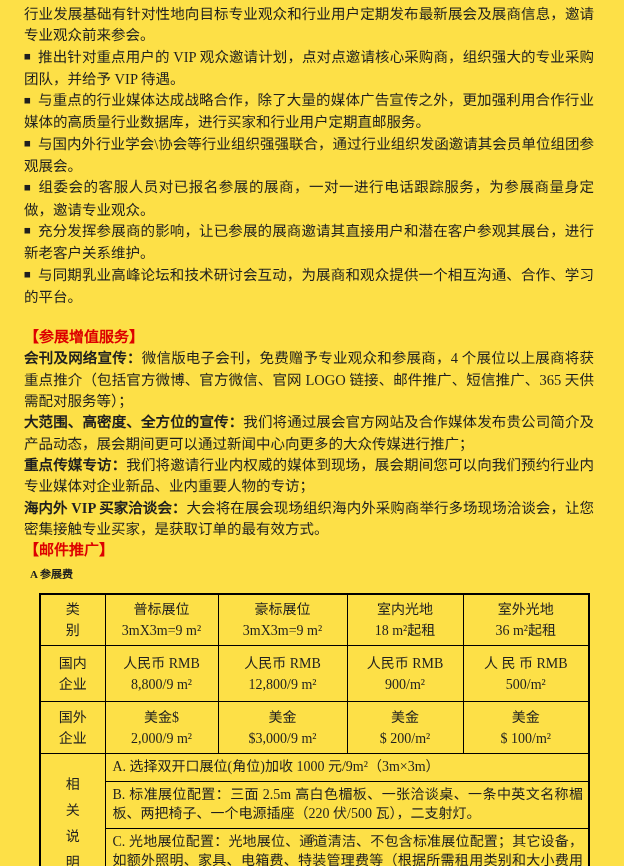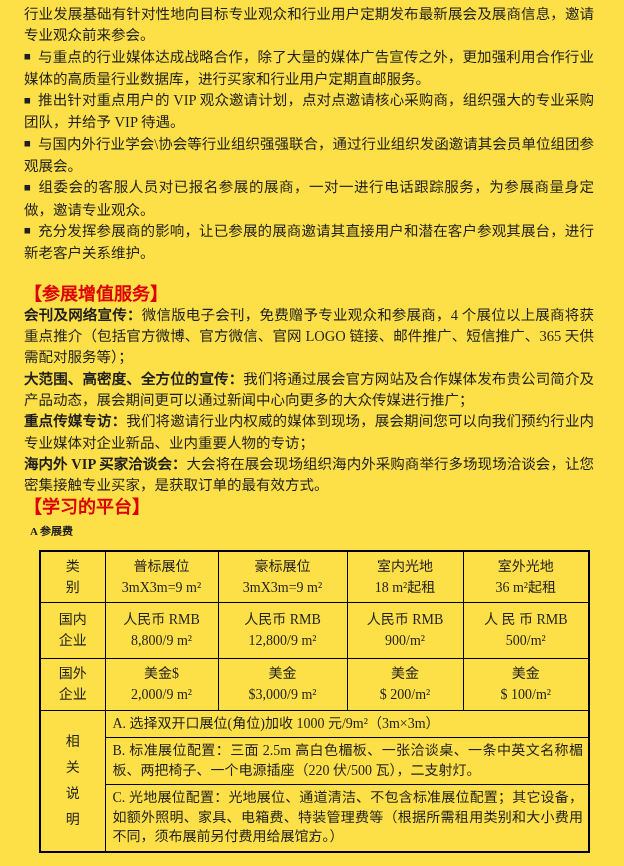--- a/index.html
+++ b/index.html
@@ -23,21 +23,21 @@
   .bullet-marker {
     font-size: 11.5px;
     padding-right: 7px;
     position: relative;
     top: -1.5px;
   }
   .lead { font-weight: bold; }
   .red-heading {
     margin: 0;
     color: #dd0000;
-    font-size: 18px;
+    font-size: 15px;
     font-weight: bold;
     line-height: 21.3px;
   }
   .red-heading.spaced { margin-top: 19px; }
   .subheading {
     margin: 1px 0 0 6px;
     font-size: 11px;
     font-weight: bold;
     line-height: 24px;
   }
@@ -90,51 +90,54 @@
 <body>
 
 <div class="page">
   <div class="content">
 
     <p class="para">
       <span>行业发展基础有针对性地向目标专业观众和行业用户定期发布最新展会及展商信息，邀请专业观众前来参会。</span>
     </p>
 
     <p class="para">
+      <span class="bullet-marker">■</span><span>推出针对重点用户的 VIP 观众邀请计划，点对点邀请核心采购商，组织强大的专业采购团队，并给予 VIP 待遇。</span>
+    </p>
+    <p class="para">
       <span class="bullet-marker">■</span><span>与重点的行业媒体达成战略合作，除了大量的媒体广告宣传之外，更加强利用合作行业媒体的高质量行业数据库，进行买家和行业用户定期直邮服务。</span>
     </p>
     <p class="para">
-      <span class="bullet-marker">■</span><span>推出针对重点用户的 VIP 观众邀请计划，点对点邀请核心采购商，组织强大的专业采购团队，并给予 VIP 待遇。</span>
-    </p>
-    <p class="para">
       <span class="bullet-marker">■</span><span>与国内外行业学会\协会等行业组织强强联合，通过行业组织发函邀请其会员单位组团参观展会。</span>
     </p>
     <p class="para">
       <span class="bullet-marker">■</span><span>组委会的客服人员对已报名参展的展商，一对一进行电话跟踪服务，为参展商量身定做，邀请专业观众。</span>
     </p>
     <p class="para">
       <span class="bullet-marker">■</span><span>充分发挥参展商的影响，让已参展的展商邀请其直接用户和潜在客户参观其展台，进行新老客户关系维护。</span>
     </p>
+    <p class="para">
+      <span class="bullet-marker">■</span><span>与同期乳业高峰论坛和技术研讨会互动，为展商和观众提供一个相互沟通、合作、学习的平台。</span>
+    </p>
 
     <h3 class="red-heading spaced">【参展增值服务】</h3>
 
     <p class="para">
       <strong class="lead">会刊及网络宣传：</strong><span>微信版电子会刊，免费赠予专业观众和参展商，4 个展位以上展商将获重点推介（包括官方微博、官方微信、官网 LOGO 链接、邮件推广、短信推广、365 天供需配对服务等）；</span>
     </p>
     <p class="para">
       <strong class="lead">大范围、高密度、全方位的宣传：</strong><span>我们将通过展会官方网站及合作媒体发布贵公司简介及产品动态，展会期间更可以通过新闻中心向更多的大众传媒进行推广；</span>
     </p>
     <p class="para">
       <strong class="lead">重点传媒专访：</strong><span>我们将邀请行业内权威的媒体到现场，展会期间您可以向我们预约行业内专业媒体对企业新品、业内重要人物的专访；</span>
     </p>
     <p class="para">
       <strong class="lead">海内外 VIP 买家洽谈会：</strong><span>大会将在展会现场组织海内外采购商举行多场现场洽谈会，让您密集接触专业买家，是获取订单的最有效方式。</span>
     </p>
 
-    <h3 class="red-heading">【学习的平台】</h3>
+    <h3 class="red-heading">【邮件推广】</h3>
     <h4 class="subheading">A 参展费</h4>
 
     <table class="fees">
       <colgroup>
         <col style="width:65px">
         <col style="width:113px">
         <col style="width:129px">
         <col style="width:116px">
         <col style="width:126px">
       </colgroup>

